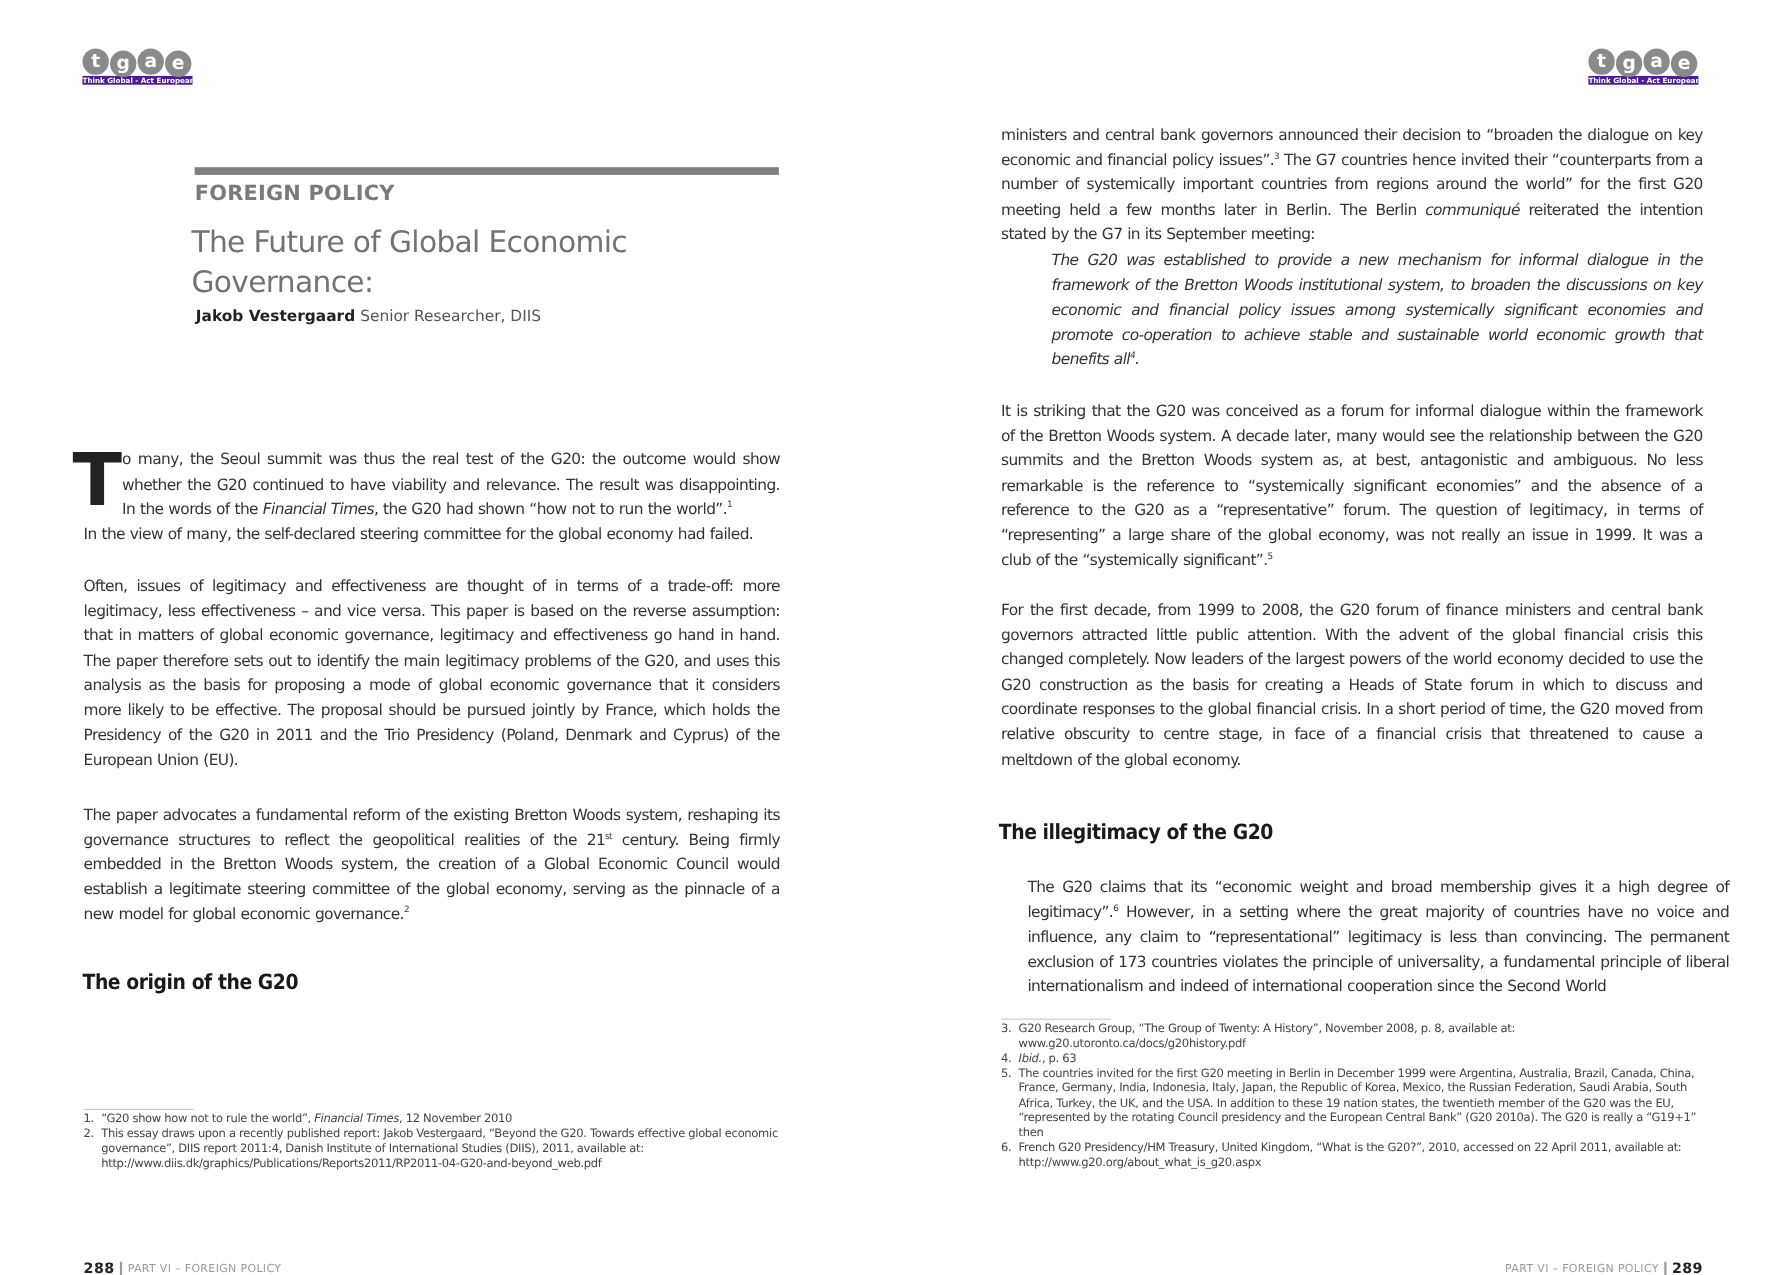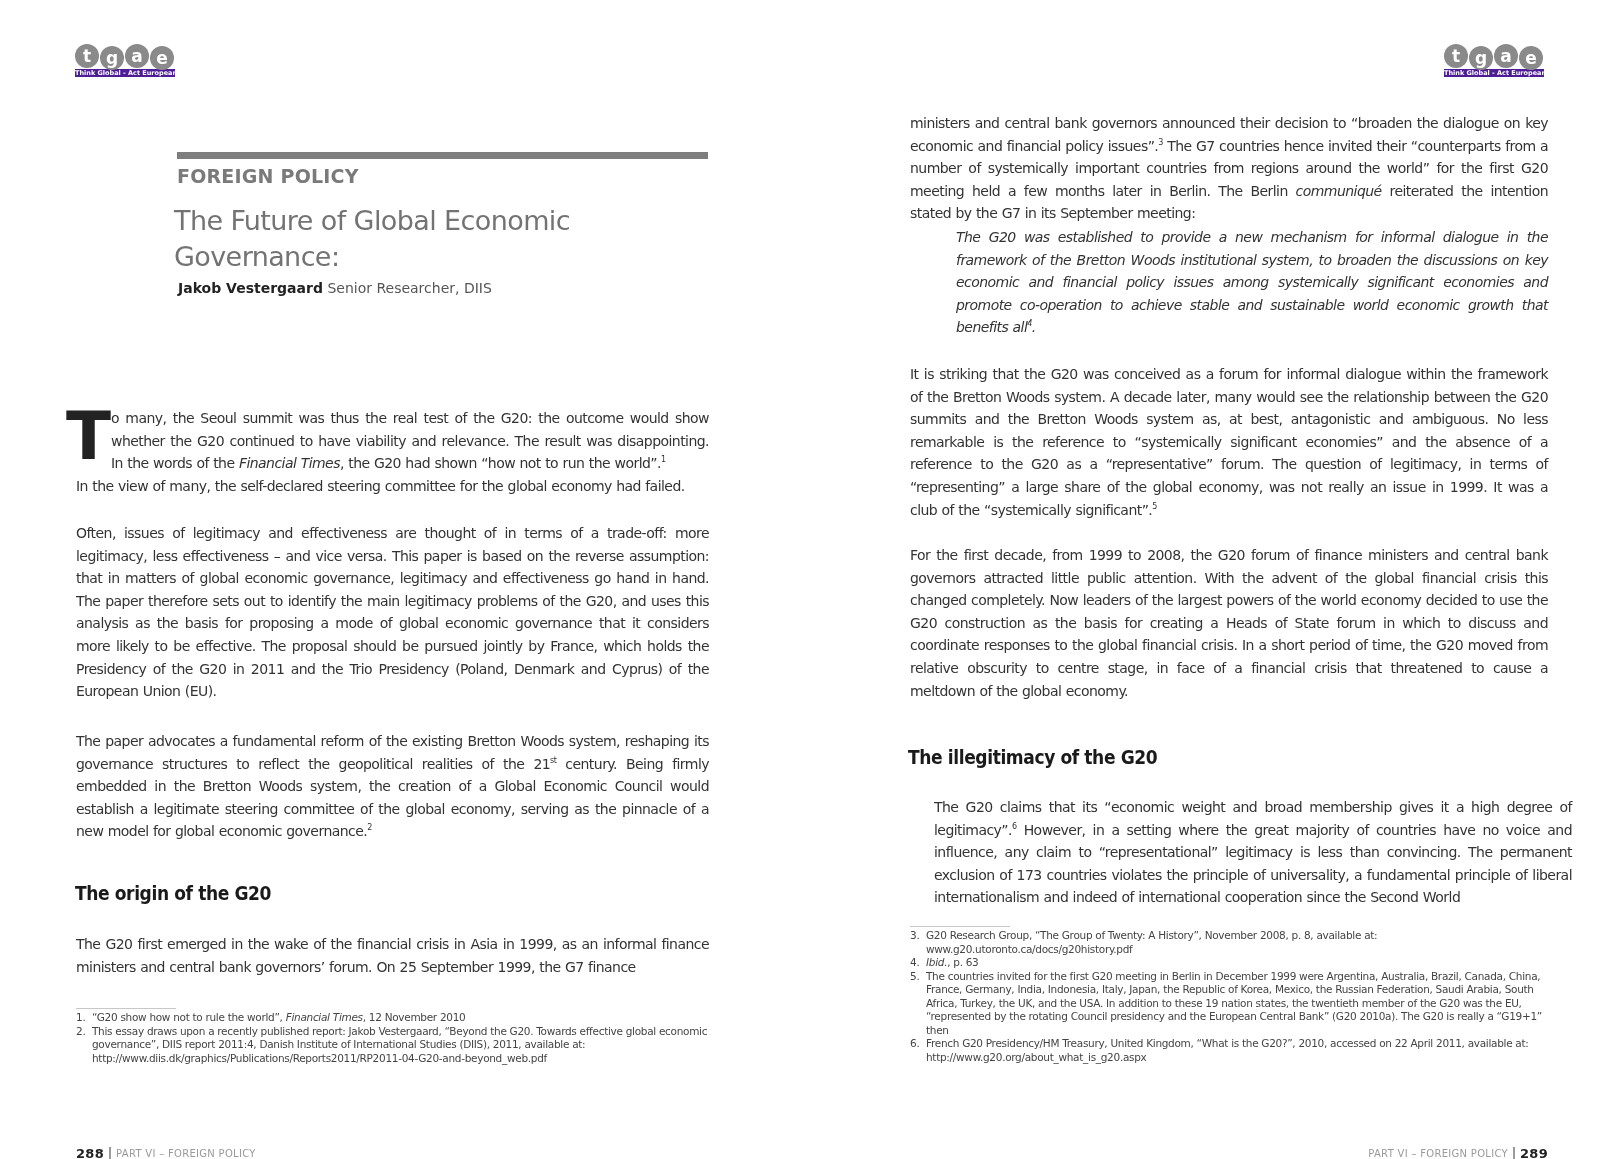--- a/index.html
+++ b/index.html
@@ -85,21 +85,20 @@
   </div>
 
   <div class="para" style="left:76px; top:522px; width:633px;">Often, issues of legitimacy and effectiveness are thought of in terms of a trade-off: more legitimacy, less effectiveness – and vice versa. This paper is based on the reverse assumption: that in matters of global economic governance, legitimacy and effectiveness go hand in hand. The paper therefore sets out to identify the main legitimacy problems of the G20, and uses this analysis as the basis for proposing a mode of global economic governance that it considers more likely to be effective. The proposal should be pursued jointly by France, which holds the Presidency of the G20 in 2011 and the Trio Presidency (Poland, Denmark and Cyprus) of the European Union (EU).</div>
 
   <div class="para" style="left:76px; top:730px; width:633px;">
     <span>The paper advocates a fundamental reform of the existing Bretton Woods system, reshaping its governance structures to reflect the geopolitical realities of the 21</span><sup>st</sup><span> century. Being firmly embedded in the Bretton Woods system, the creation of a Global Economic Council would establish a legitimate steering committee of the global economy, serving as the pinnacle of a new model for global economic governance.</span><sup>2</sup>
   </div>
 
   <h2 class="heading" style="left:75px; top:882px;text-align:right;">The origin of the G20</h2>
 
-  <div class="para" style="left:76px; top:933px; width:633px;">The G20 first emerged in the wake of the financial crisis in Asia in 1999, as an informal finance ministers and central bank governors’ forum. On 25 September 1999, the G7 finance</div>
 
   <div class="fn-rule" style="left:76px; top:1008px; width:100px;"></div>
   <div class="footnotes" style="left:76px; top:1011px; width:633px;">
     <div class="fn">
       <span class="num">1.</span>
       <span class="txt"><span>“G20 show how not to rule the world”, </span><i>Financial Times</i><span>, 12 November 2010</span></span>
     </div>
     <div class="fn">
       <span class="num">2.</span>
       <span class="txt">This essay draws upon a recently published report: Jakob Vestergaard, “Beyond the G20. Towards effective global economic governance”, DIIS report 2011:4, Danish Institute of International Studies (DIIS), 2011, available at: http://www.diis.dk/graphics/Publications/Reports2011/RP2011-04-G20-and-beyond_web.pdf</span>

